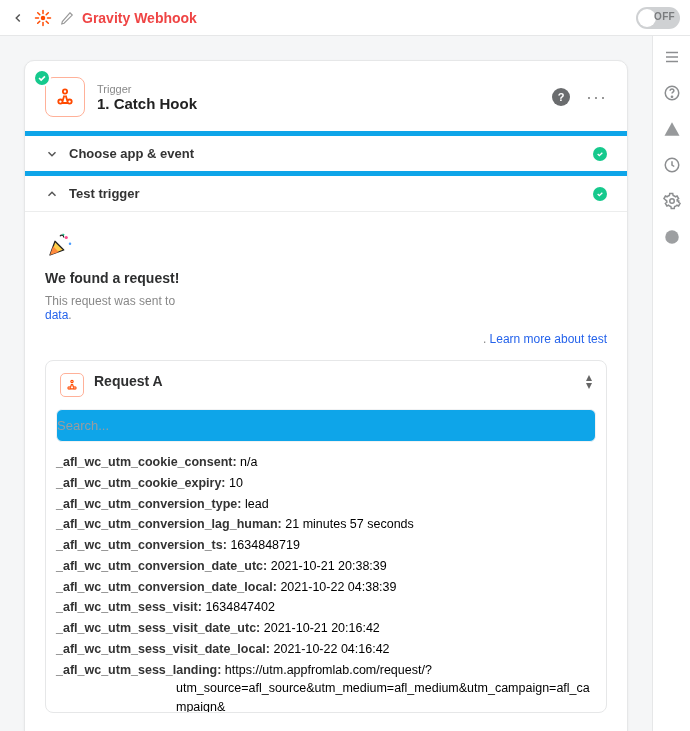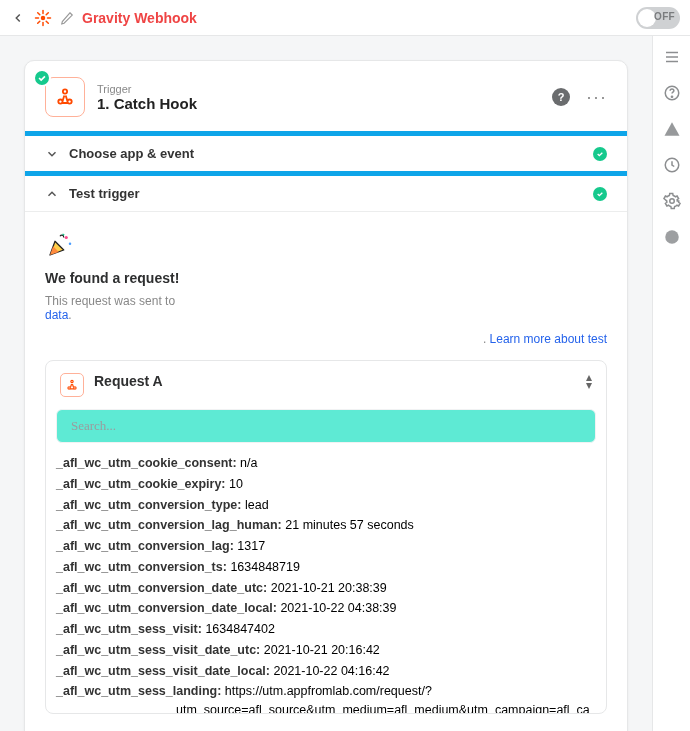--- a/index.html
+++ b/index.html
@@ -251,28 +251,27 @@
     font-size:12px;
     line-height:8px;
     display:flex; flex-direction:column; gap:0;
   }
 
   .search-wrap {
     padding:0 10px 10px 10px;
   }
   .search-input {
     width:100%;
-    background:#5eead4;
+    background:#0ea5e9;
     border:1px solid #f1f2f3;
     border-radius:6px;
-    padding:8px 14px;
+    padding:8px 0;
     font-size:13px;
     color:#333;
     outline:none;
-    font-family:Liberation Serif, serif;
   }
   .search-input::placeholder { color:#9a9c9e; }
 
   .kvlist {
     padding: 0 10px 10px 10px;
     max-height: 260px;
     overflow:hidden;
     font-size:12.5px;
     line-height:1.5;
   }
@@ -477,21 +476,20 @@
         <div class="search-wrap">
           <input class="search-input" placeholder="Search..." style="">
         </div>
 
         <div class="kvlist" id="kvlist">
 
         <div class="kvrow"><span class="k">_afl_wc_utm_cookie_consent:</span><span class="v"> n/a</span></div>
             <div class="kvrow"><span class="k">_afl_wc_utm_cookie_expiry:</span><span class="v"> 10</span></div>
             <div class="kvrow"><span class="k">_afl_wc_utm_conversion_type:</span><span class="v"> lead</span></div>
             <div class="kvrow"><span class="k">_afl_wc_utm_conversion_lag_human:</span><span class="v"> 21 minutes 57 seconds</span></div>
-            <div class="kvrow"><span class="k">_afl_wc_utm_conversion_lag:</span><span class="v"> 1317</span></div>
             <div class="kvrow"><span class="k">_afl_wc_utm_conversion_ts:</span><span class="v"> 1634848719</span></div>
             <div class="kvrow"><span class="k">_afl_wc_utm_conversion_date_utc:</span><span class="v"> 2021-10-21 20:38:39</span></div>
             <div class="kvrow"><span class="k">_afl_wc_utm_conversion_date_local:</span><span class="v"> 2021-10-22 04:38:39</span></div>
             <div class="kvrow"><span class="k">_afl_wc_utm_sess_visit:</span><span class="v"> 1634847402</span></div>
             <div class="kvrow"><span class="k">_afl_wc_utm_sess_visit_date_utc:</span><span class="v"> 2021-10-21 20:16:42</span></div>
             <div class="kvrow"><span class="k">_afl_wc_utm_sess_visit_date_local:</span><span class="v"> 2021-10-22 04:16:42</span></div>
             <div class="kvrow"><span class="k">_afl_wc_utm_sess_landing:</span><span class="v"> https://utm.appfromlab.com/request/?</span><span class="v cont">utm_source=afl_source&amp;utm_medium=afl_medium&amp;utm_campaign=afl_campaign&amp;</span></div>
           </div>
       </div>
     </div>

